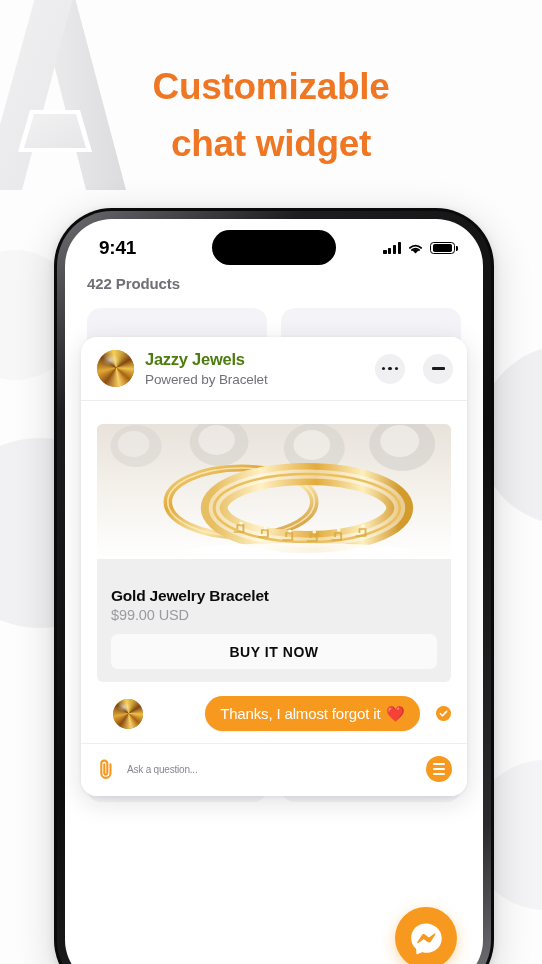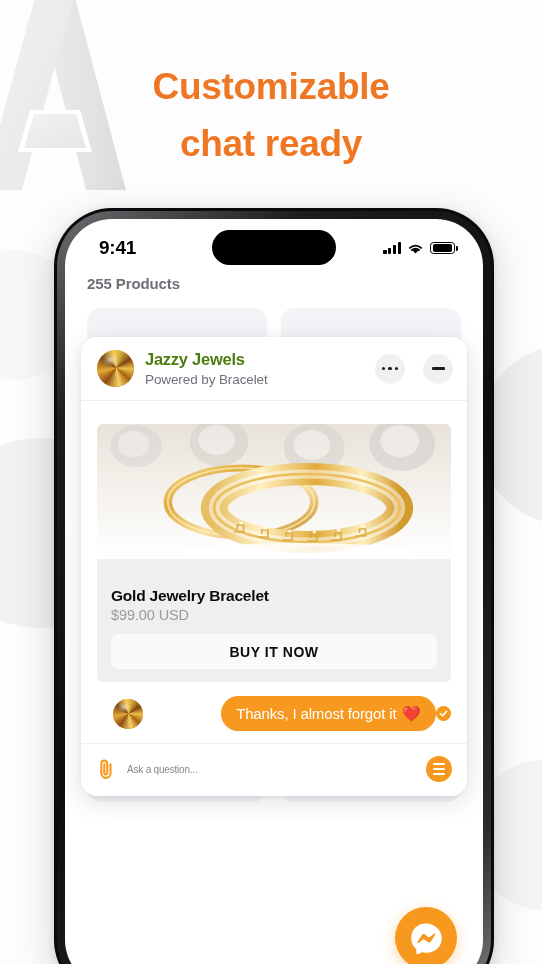--- a/index.html
+++ b/index.html
@@ -178,21 +178,21 @@
     color:#0b0b0d; cursor:pointer;
   }
 
   
   #reply-row {
     display:flex; align-items:flex-end; justify-content:flex-end;
     gap:7px; padding:10px 16px 4px; margin-top:4px;
   }
   .avatar-sm { width:30px; height:30px; position:absolute; left:16px; bottom:2px; }
   #reply-wrap { position:relative; width:100%; display:flex; align-items:center;
-                justify-content:flex-end; gap:0; }
+                justify-content:flex-end; gap:16px; }
   #reply-bubble {
     background:#f7981f; color:#fff;
     border-radius:19px; padding:9px 15px;
     font-size:15px; letter-spacing:-.15px;
     display:flex; align-items:center; gap:6px;
     box-shadow:0 1px 2px rgba(0,0,0,.06);
   }
   #reply-heart { font-size:15px; line-height:1; }
   #seen-tick {
     width:15px; height:15px; border-radius:50%;
@@ -251,21 +251,21 @@
     </linearGradient>
   </defs>
   <path d="M62 2 L100 2 L152 198 L112 198 Z" fill="url(#lgB)"></path>
   <path d="M62 2 L100 2 L48 198 L8 198 Z" fill="url(#lgA)"></path>
   <path d="M56 118 L106 118 L118 160 L44 160 Z" fill="#ffffff"></path>
   <path d="M60 122 L102 122 L112 156 L50 156 Z" fill="url(#lgA)"></path>
 </svg>
 
 <div id="headline">
   <span class="ln">Customizable</span>
-  <span class="ln ln2">chat ready</span>
+  <span class="ln ln2">chat widget</span>
 </div>
 
 <div id="phone">
   <div id="phone-rim"></div>
   <div class="side-btn sb-mute"></div>
   <div class="side-btn sb-volup"></div>
   <div class="side-btn sb-voldn"></div>
 
   <div id="phone-screen">
 
@@ -284,21 +284,21 @@
           <path d="M2.9 5.9 a8 8 0 0 1 11.2 0" stroke="#000" stroke-width="1.9" fill="none" stroke-linecap="round"></path>
           <path d="M5.0 8.0 a5.1 5.1 0 0 1 7.0 0" stroke="#000" stroke-width="1.9" fill="none" stroke-linecap="round"></path>
         </svg>
         <span class="batt">
             <i></i>
           </span>
       </div>
     </div>
 
     <div id="store">
-      <div id="products-count">255 Products</div>
+      <div id="products-count">422 Products</div>
 
       <div id="product-grid">
         <div class="p-card"></div>
         <div class="p-card"></div>
       </div>
 
       <div id="product-grid-2">
         <div class="p-card">
           <svg width="120" height="150" viewBox="0 0 120 150">
             <g fill="none" stroke="#e3e3e8" stroke-width="3" stroke-linejoin="round" stroke-linecap="round">

